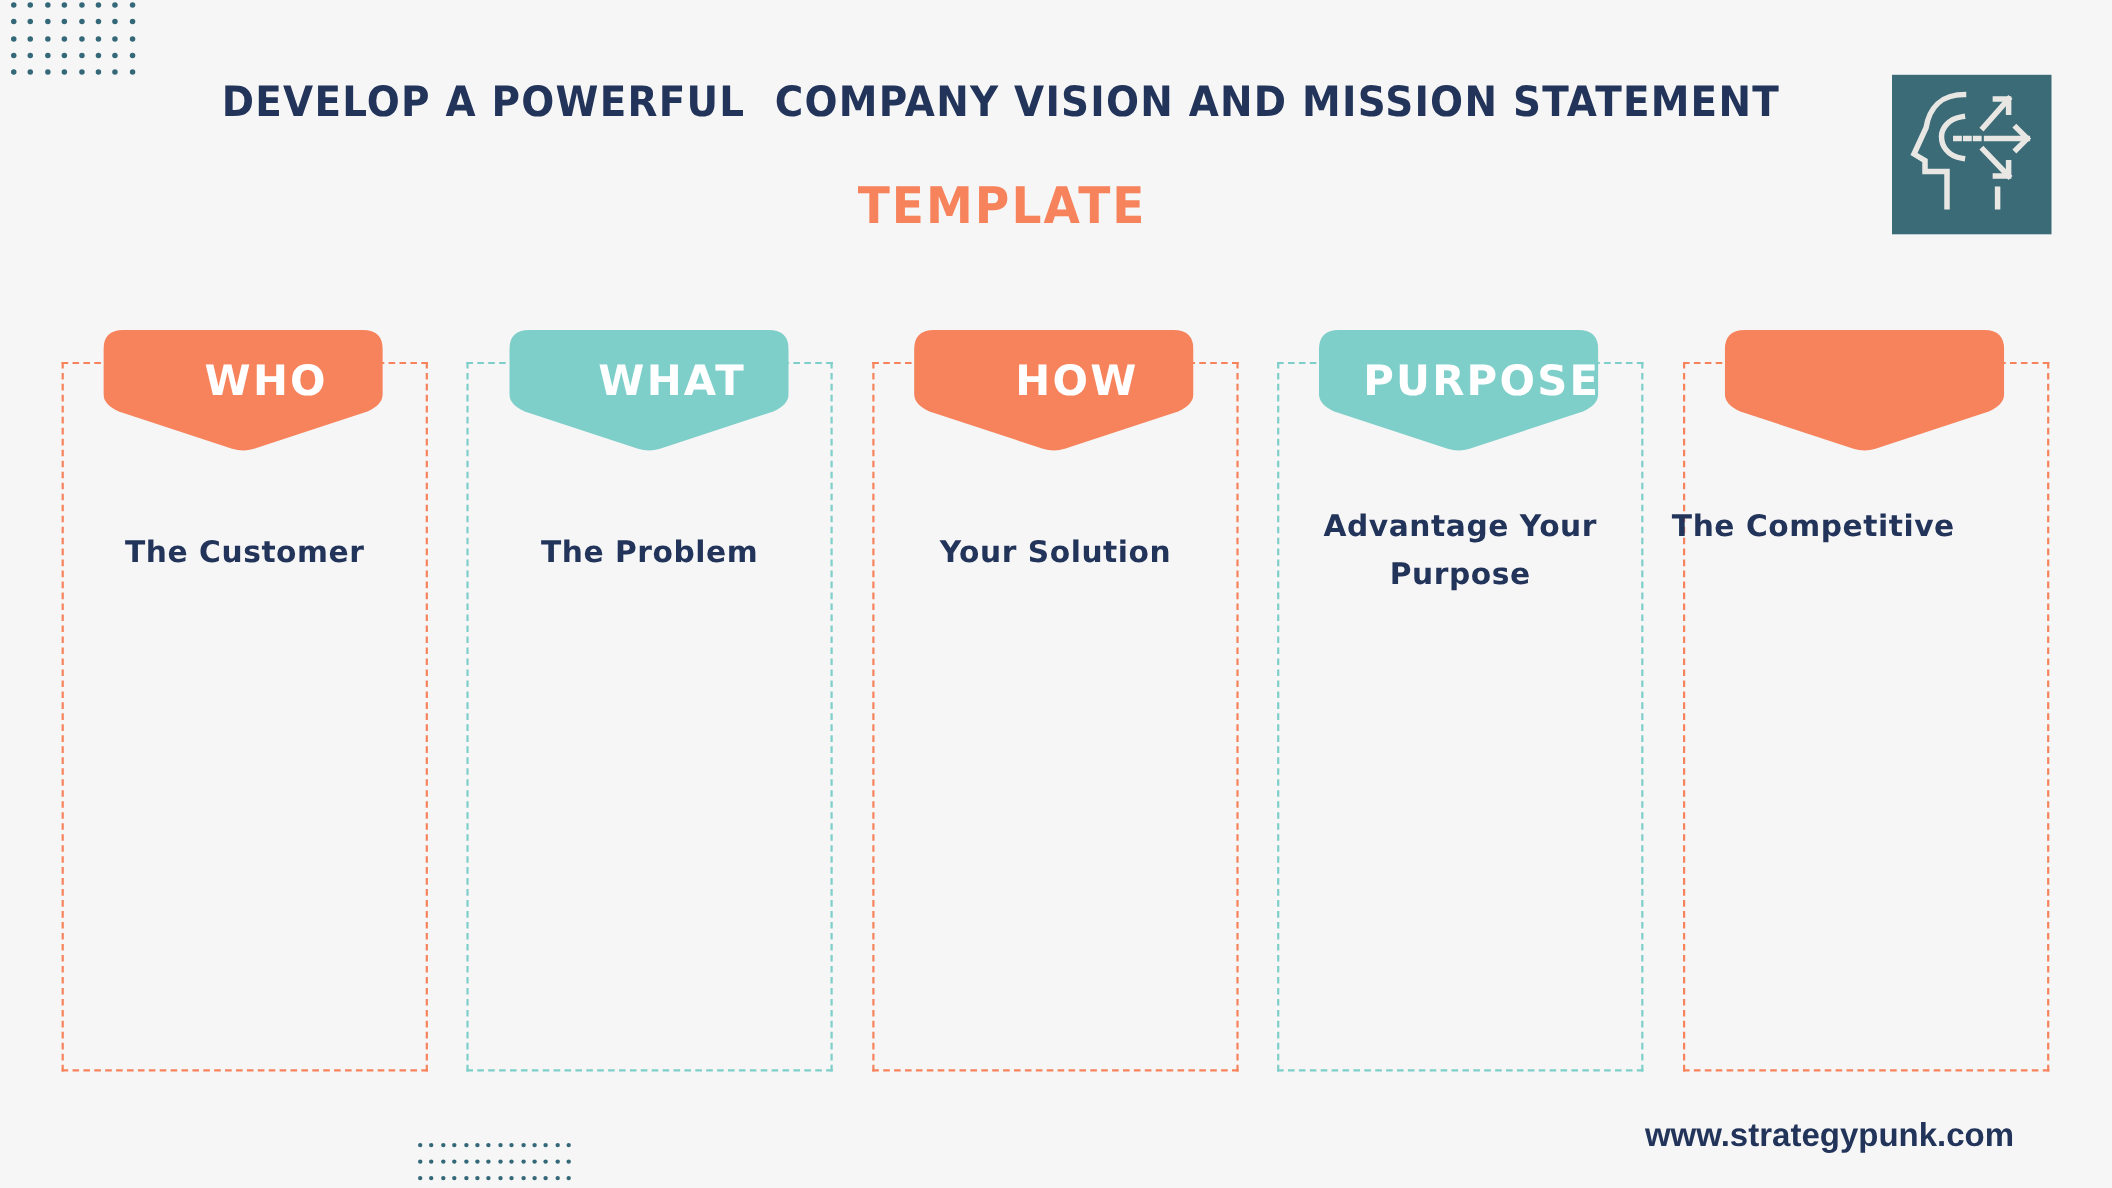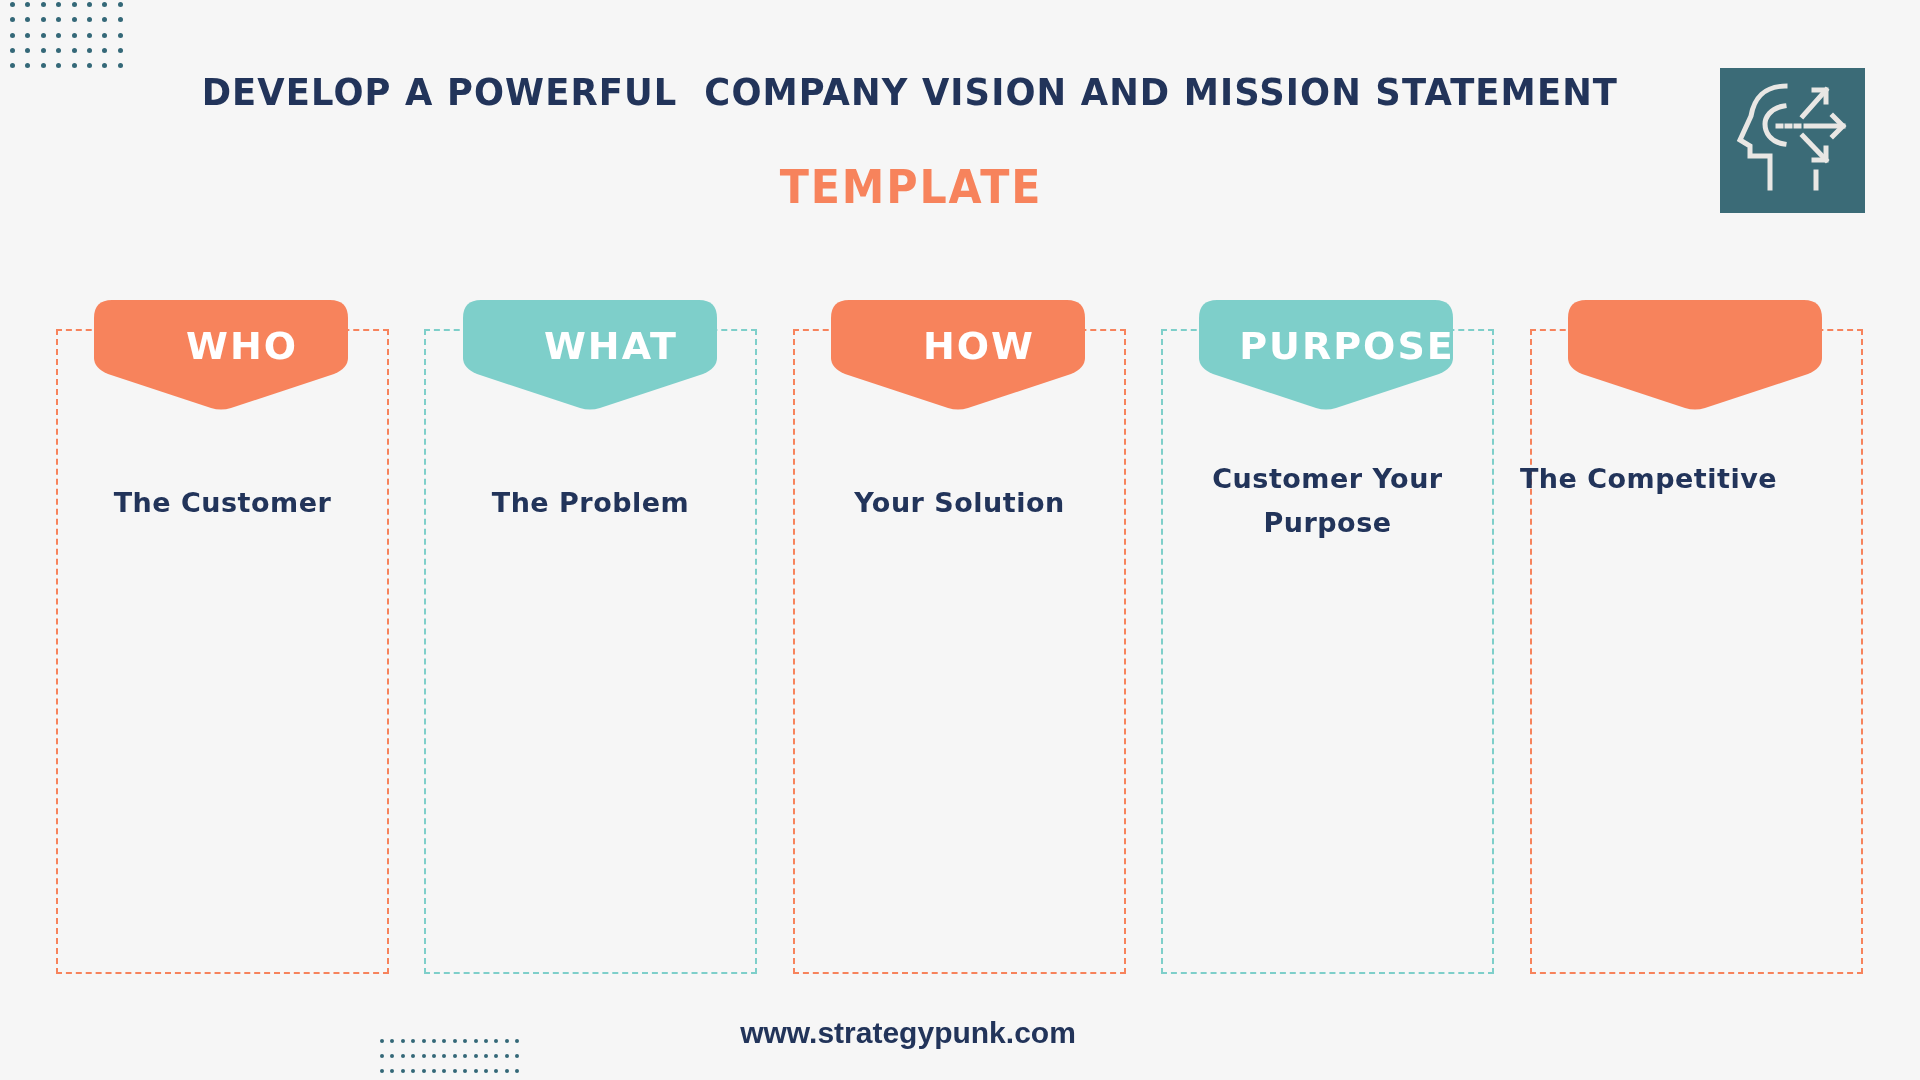--- a/index.html
+++ b/index.html
@@ -46,23 +46,23 @@
     position:absolute; left:0; width:296px; top:24px; text-align:center;
     font-family:"DejaVu Sans", sans-serif; font-weight:bold; font-size:38px;
     color:#ffffff; letter-spacing:2px;
   }
   .card-text {
     position:absolute; width:333px; text-align:center;
     font-family:"DejaVu Sans", sans-serif; font-weight:bold; font-size:27px;
     color:#22345a; line-height:44px; letter-spacing:0.5px;
   }
   .footer {
-    position:absolute; left:0; width:1820px; top:1016px; text-align:center;
+    position:absolute; left:0; width:1820px; top:1016px; text-align:right;
     font-family:"Liberation Sans", sans-serif; font-weight:bold; font-size:30px;
-    color:#22345a; padding-left:0;
+    color:#22345a; padding-left:13px;
   }
   .footer span { position:relative; left:-2px; }
 </style>
 </head>
 <body>
 
 <div class="dots dots-tl">
   <span></span>
     <span></span>
     <span></span>
@@ -202,21 +202,21 @@
 <div class="card-text" style="left:793px; top:481px;">Your Solution</div>
 
 <div class="card teal" style="left:1161px;"></div>
 <div class="badge" style="left:1199px;">
   <svg viewBox="0 0 254 111">
     <path d="M18 0 H236 Q254 0 254 18 V58 Q254 68 240 74 L137 108 Q127 111 117 108 L14 74 Q0 68 0 58 V18 Q0 0 18 0 Z" fill="#7ecfca"></path>
   </svg>
   <div class="badge-label">PURPOSE</div>
 </div>
 <div class="card-text" style="left:1161px; top:457px;">
-  <div>Customer Your</div>
+  <div>Advantage Your</div>
   <div>Purpose</div>
 </div>
 
 <div class="card orange" style="left:1530px;"></div>
 <div class="badge" style="left:1568px;">
   <svg viewBox="0 0 254 111">
     <path d="M18 0 H236 Q254 0 254 18 V58 Q254 68 240 74 L137 108 Q127 111 117 108 L14 74 Q0 68 0 58 V18 Q0 0 18 0 Z" fill="#f7835c"></path>
   </svg>
 </div>
 <div class="card-text" style="left:1482px; top:457px;">

